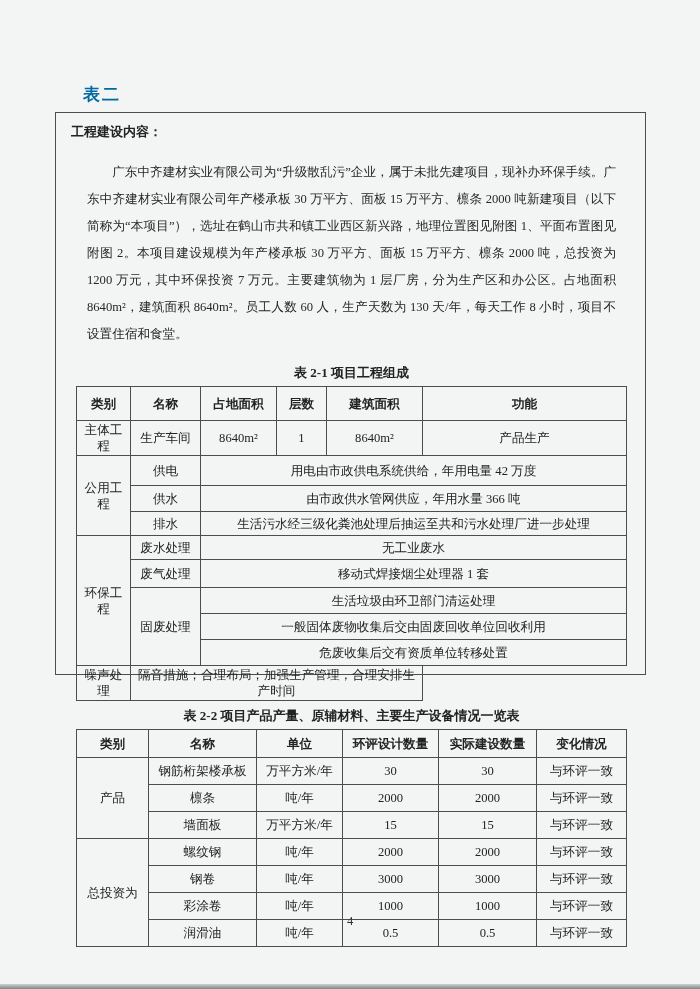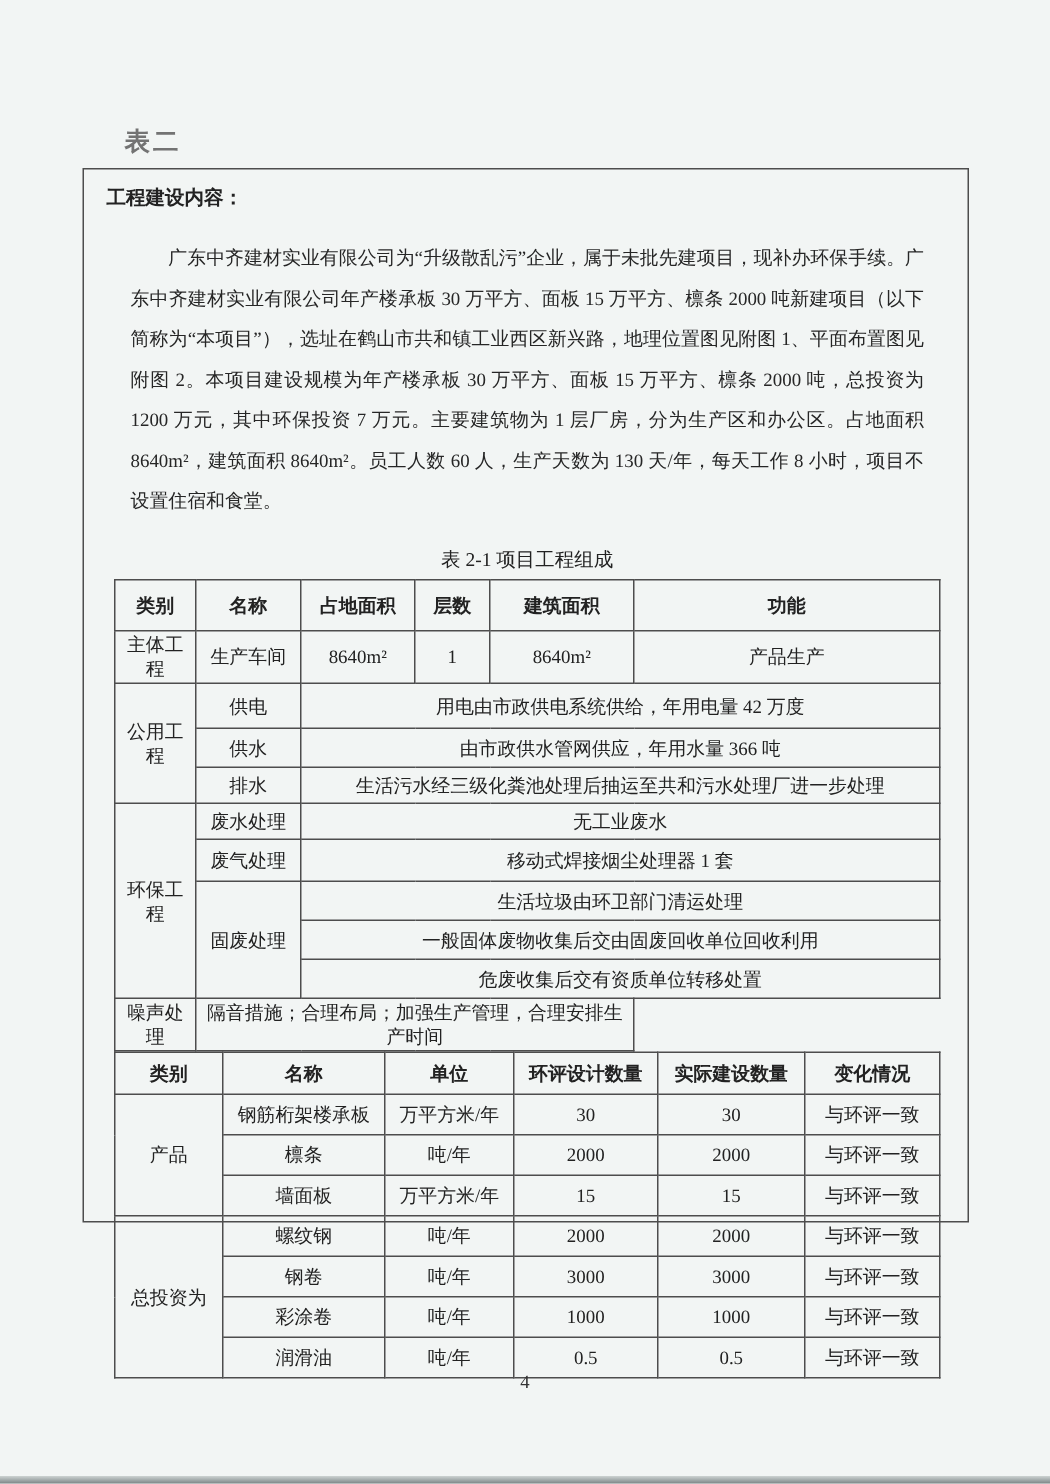--- a/index.html
+++ b/index.html
@@ -6,37 +6,37 @@
   body {
     width:700px; height:989px;
     background:#f2f5f4;
     font-family:"Liberation Serif","DejaVu Serif",serif;
     color:#262626;
     position:relative;
     overflow:hidden;
   }
   .sheet-label {
     position:absolute; left:83px; top:83px;
-    font-size:17px; font-weight:bold; color:#737373; letter-spacing:2px;
+    font-size:17px; font-weight:bold; color:#0369a1; letter-spacing:2px;
   }
   .frame {
     position:absolute; left:55px; top:112px;
-    width:591px; height:703px;
+    width:591px; height:563px;
     box-sizing:border-box;
     border:1.5px solid #4d4d4d;
     padding:8px 13px 0 15px;
   }
   .heading { font-size:13px; font-weight:bold; line-height:22px; color:#222; }
   .para {
     font-size:12.6px; line-height:27px;
     text-indent:2em; text-align:justify;
     margin:16px; color:#262626;
   }
   .t-caption {
-    font-size:13px; font-weight:normal; text-align:center;
+    font-size:13px; font-weight:bold; text-align:center;
     margin:6px 0 4px; color:#222;
   }
   table {
     border-collapse:collapse; margin:0 auto;
     table-layout:fixed; font-size:12.6px; color:#222;
   }
   td, th {
     border:1px solid #4d4d4d;
     text-align:center; vertical-align:middle;
     padding:1px 3px; font-weight:normal; line-height:16px;
@@ -127,20 +127,21 @@
       <tr class="r-h26">
         <td colspan="4">危废收集后交有资质单位转移处置</td>
       </tr>
       <tr class="r-h26">
         <td>噪声处理</td>
         <td colspan="4">隔音措施；合理布局；加强生产管理，合理安排生产时间</td>
       </tr>
     </tbody>
   </table>
 
+  <div class="t-caption">表 2-2  项目产品产量、原辅材料、主要生产设备情况一览表</div>
   <table id="table2">
     <colgroup>
       <col style="width:72px">
         <col style="width:108px">
         <col style="width:86px">
       <col style="width:96px">
         <col style="width:98px">
         <col style="width:90px">
     </colgroup>
     <thead>

